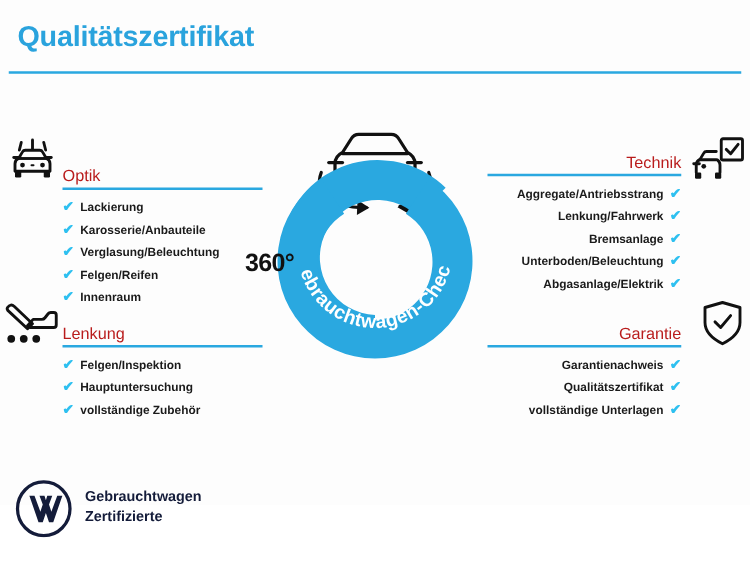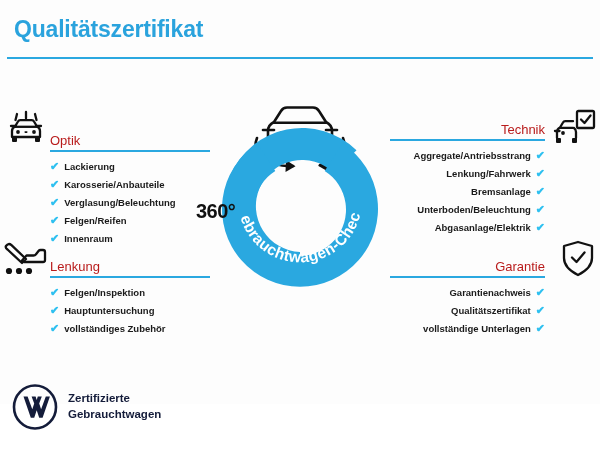--- a/index.html
+++ b/index.html
@@ -194,21 +194,21 @@
       <div class="item">
         <span class="chk">✔</span>
         <span>Felgen/Inspektion</span>
       </div>
       <div class="item">
         <span class="chk">✔</span>
         <span>Hauptuntersuchung</span>
       </div>
       <div class="item">
         <span class="chk">✔</span>
-        <span>vollständiges Zubehör</span>
+        <span>vollständige Zubehör</span>
       </div>
     </div>
   </div>
 
   <div class="sec-icon" style="left:552px; top:108px;">
     <svg width="46" height="44" viewBox="0 0 46 44">
       <g fill="none" stroke="#111" stroke-width="2.3" stroke-linejoin="round" stroke-linecap="round">
         <path d="M5 30 L5 24 Q5 21 8 19.5 L11 14.5 Q11.7 13.2 13.2 13.2 L21 13.2"></path>
         <path d="M8 19.8 L21 19.8"></path>
         <path d="M24 30 L24 24 Q24 21.5 22 20"></path>
@@ -332,18 +332,18 @@
   </div>
 
   <div id="footer">
     <svg width="46" height="46" viewBox="0 0 46 46">
       <ellipse cx="23" cy="23" rx="21" ry="21.5" fill="none" stroke="#141c3a" stroke-width="2.6"></ellipse>
       <g fill="#141c3a">
         <path d="M11.5 12.5 L15.6 12.5 L20.3 25.3 L22.2 19.6 L19.6 12.5 L23.6 12.5 L24.7 16.1 L25.8 12.5 L29.8 12.5 L27.2 19.6 L29.1 25.3 L33.8 12.5 L37.9 12.5 L30.6 33.8 L27.2 33.8 L24.7 26.3 L22.2 33.8 L18.8 33.8 Z"></path>
       </g>
     </svg>
     <div class="vw-words">
+      <div>Gebrauchtwagen</div>
       <div>Zertifizierte</div>
-      <div>Gebrauchtwagen</div>
     </div>
   </div>
 
 </div>
 
 </body></html>

